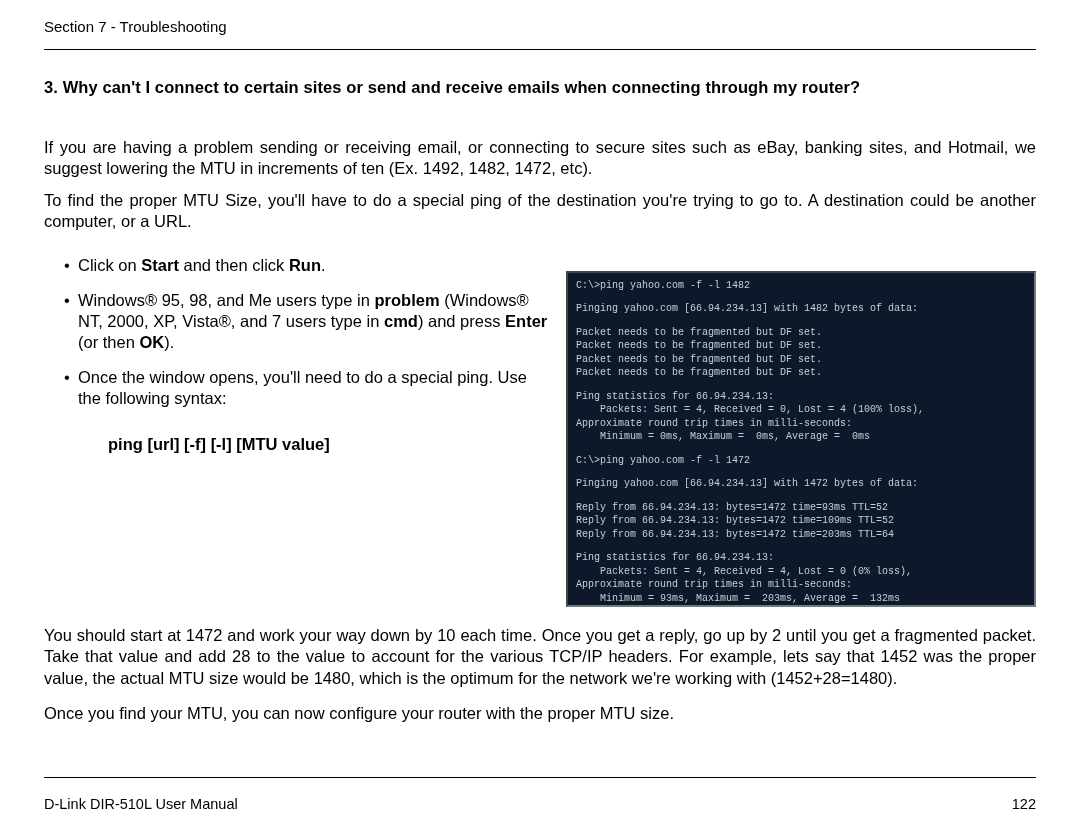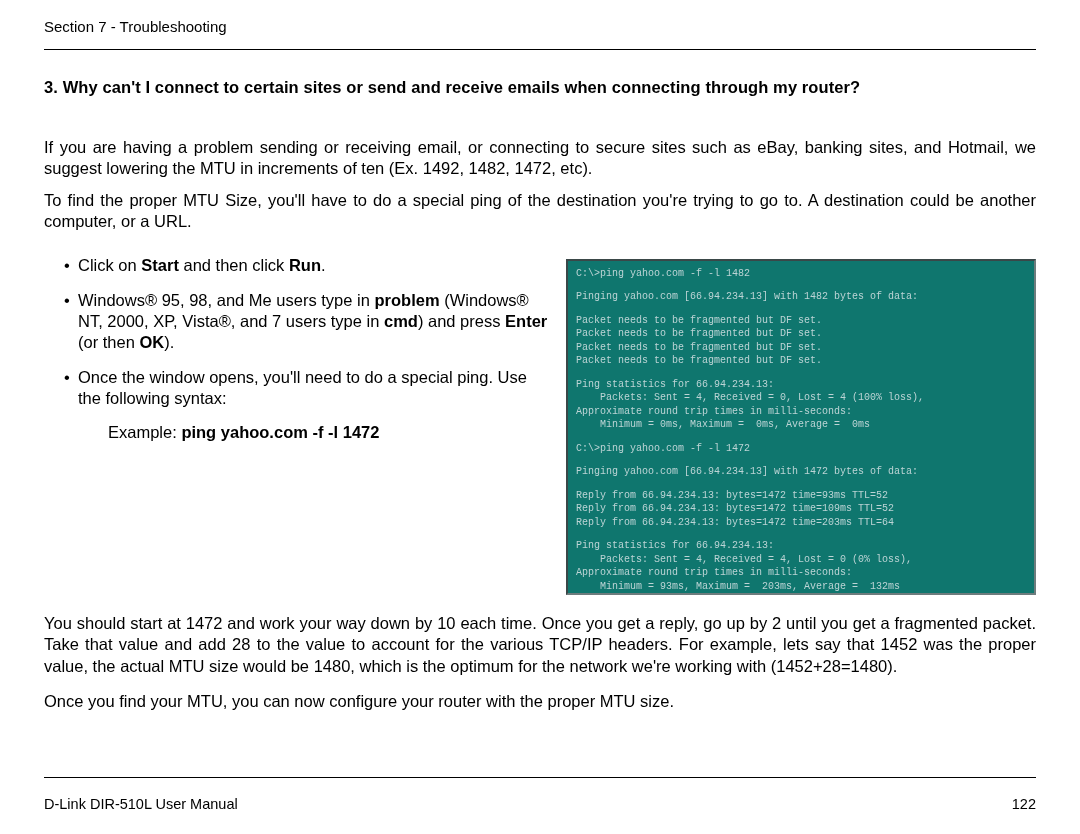--- a/index.html
+++ b/index.html
@@ -54,32 +54,32 @@
     font-weight: 700;
     margin: 26px 0 26px 64px;
   }
   .example {
     font-size: 16.5px;
     margin-left: 64px;
   }
   .terminal {
     width: 470px;
     height: 336px;
-    background: #0f766e;
+    background: #0f172a;
     border: 2px solid #6d7c7d;
     border-top-color: #3a4748;
     border-left-color: #3a4748;
     padding: 6px 8px;
     font-family: "Courier New", monospace;
     font-size: 10px;
     line-height: 1.35;
     color: #bcd4d5;
     overflow: hidden;
     flex-shrink: 0;
-    margin-top: 4px;
+    margin-top: 16px;
   }
   .terminal .tl { white-space: pre; }
   .terminal .blank { height: 10px; }
   .footer {
     position: absolute;
     left: 44px;
     right: 44px;
     bottom: 22px;
     border-top: 1.5px solid #000;
     padding-top: 18px;
@@ -116,24 +116,22 @@
       <div class="bt">
         <span>Windows® 95, 98, and Me users type in </span><b>problem</b><span> (Windows® NT, 2000, XP, Vista®, and 7 users type in </span><b>cmd</b><span>) and press </span><b>Enter</b><span> (or then </span><b>OK</b><span>).</span>
       </div>
     </div>
 
     <div class="bullet">
       <div class="dot">•</div>
       <div class="bt">Once the window opens, you'll need to do a special ping. Use the following syntax:</div>
     </div>
 
+    <div class="syntax">ping [url] [-f] [-l] [MTU value]</div>
 
-    <div class="example">
-      <span>Example: </span><b>ping yahoo.com -f -l 1472</b>
-    </div>
   </div>
 
   <div class="terminal" id="terminal">
       <div class="tl">C:\&gt;ping yahoo.com -f -l 1482</div>
       <div class="blank"></div>
       <div class="tl">Pinging yahoo.com [66.94.234.13] with 1482 bytes of data:</div>
       <div class="blank"></div>
       <div class="tl">Packet needs to be fragmented but DF set.</div>
       <div class="tl">Packet needs to be fragmented but DF set.</div>
       <div class="tl">Packet needs to be fragmented but DF set.</div>

